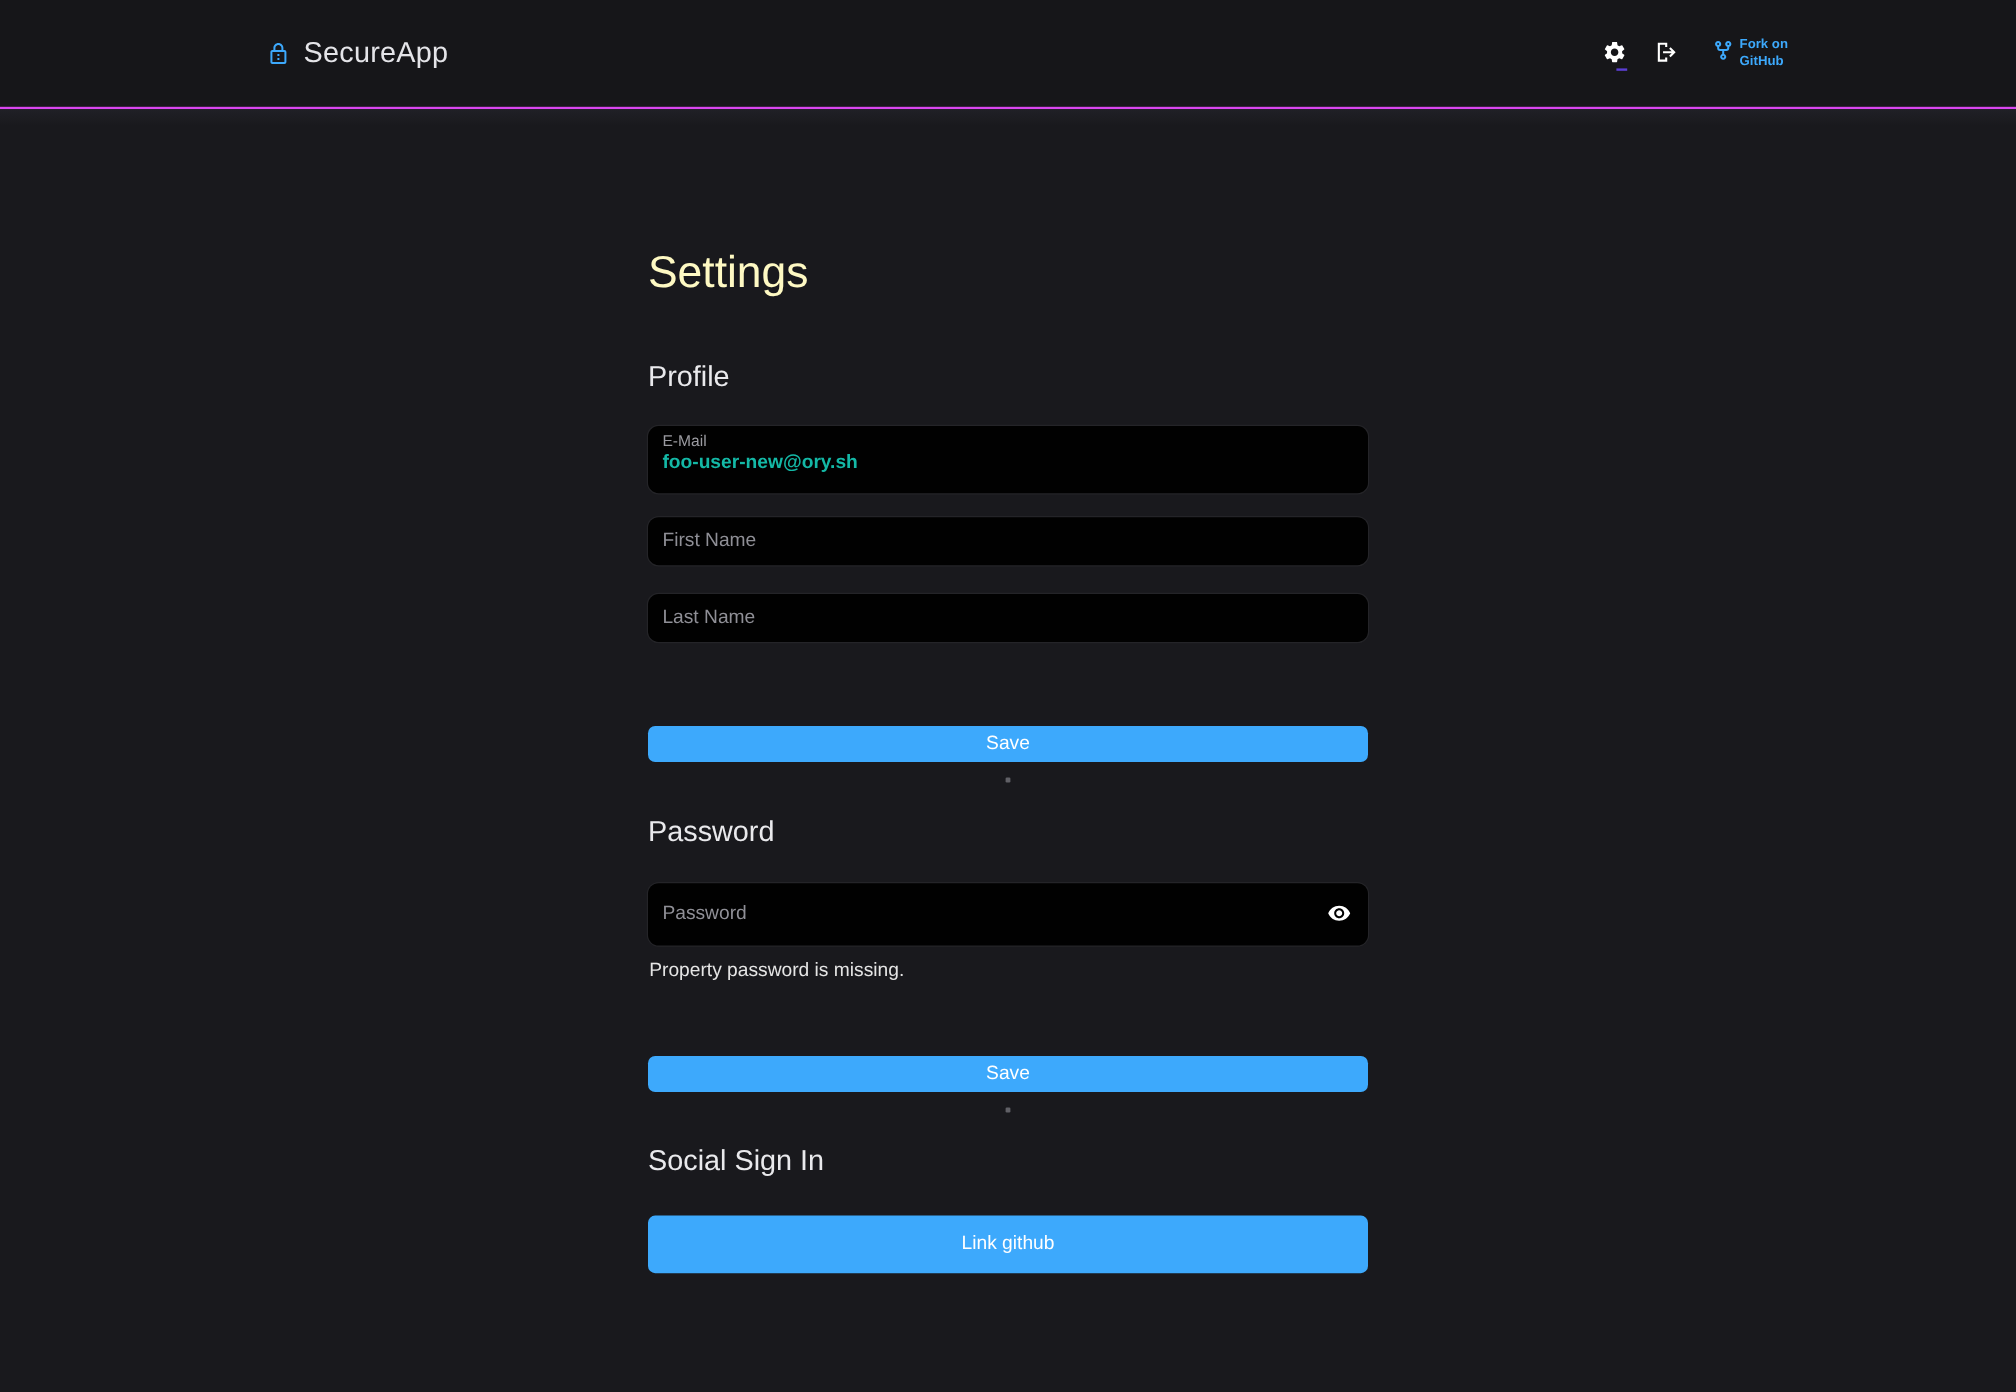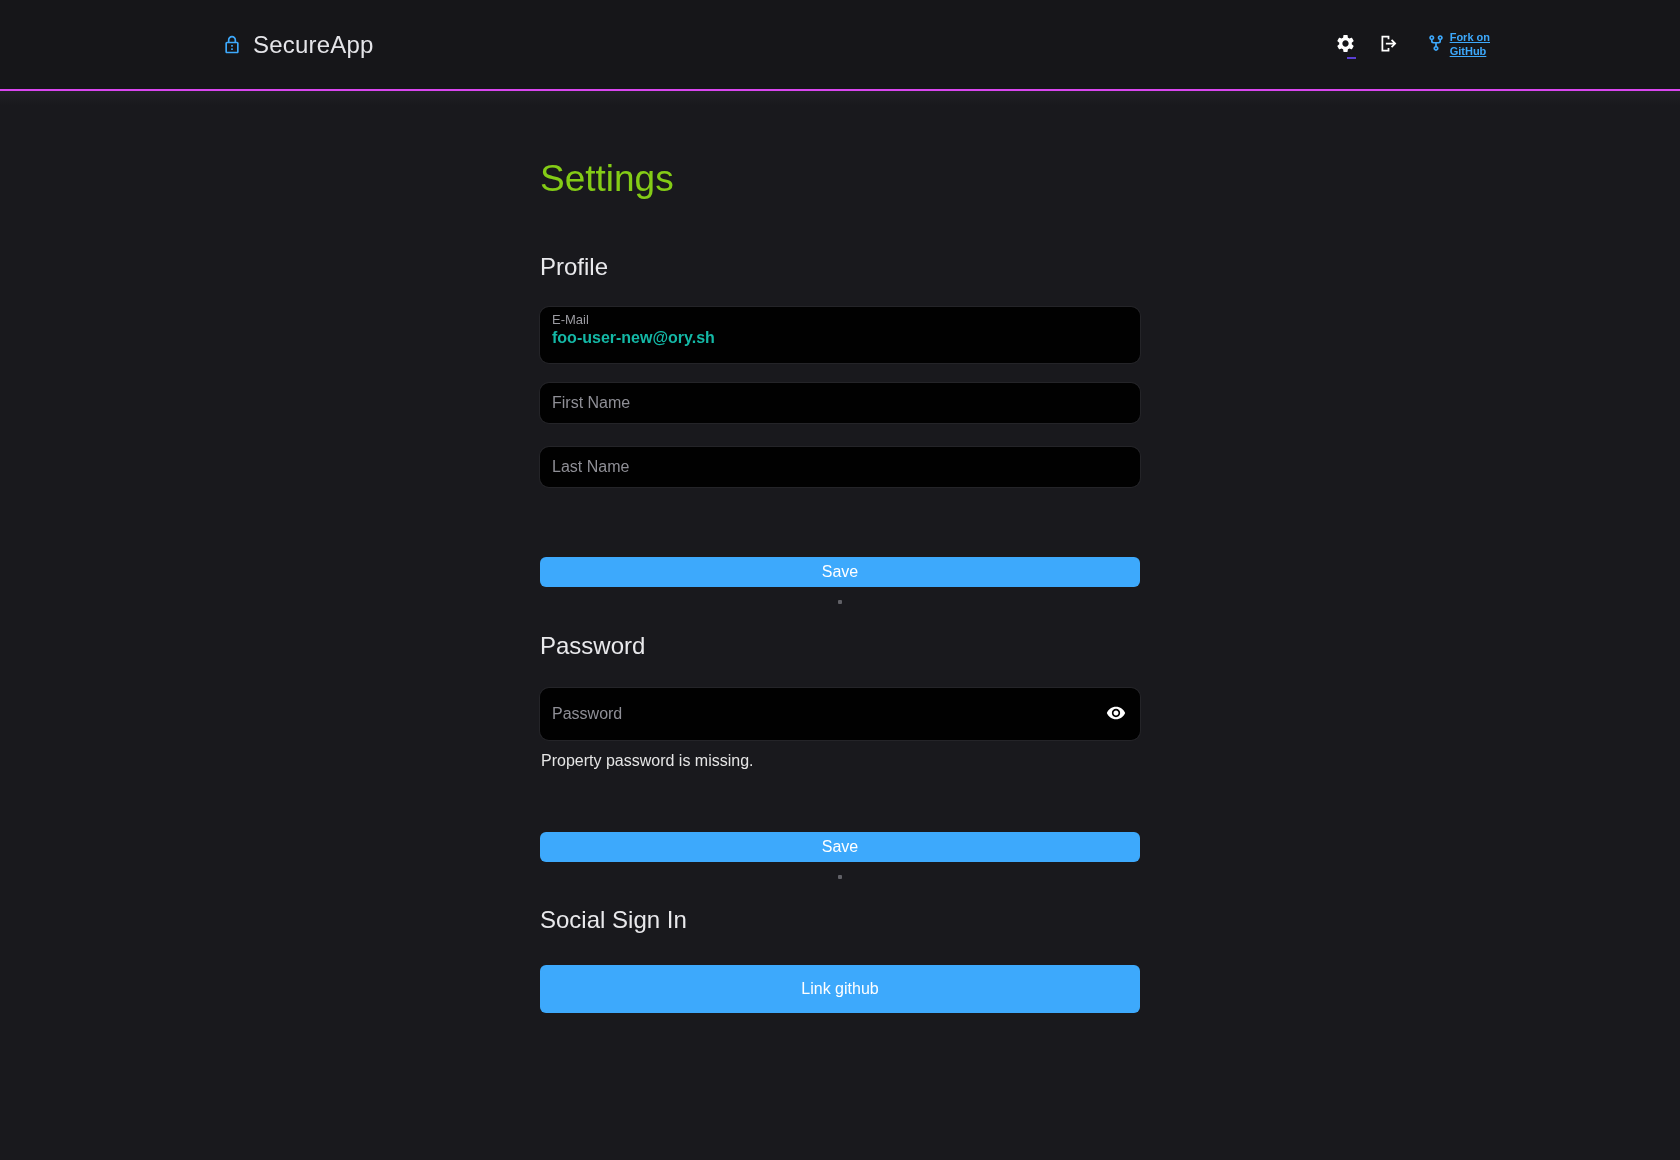--- a/index.html
+++ b/index.html
@@ -48,30 +48,29 @@
   .fork-link {
     display: flex; align-items: center; gap: 5px;
     text-decoration: none; cursor: pointer;
     margin-left: 8px;
   }
   .fork-label {
     color: #3da9fc;
     font-size: 11px;
     font-weight: 700;
     line-height: 1.2;
-    text-decoration: underline;
   }
 
   
   main { width: 600px; margin: 0 auto; }
   .page-title {
-    margin-top: 52px;
+    margin-top: 100px;
     font-size: 37px;
     font-weight: 400;
-    color: #84cc16;
+    color: #fef9c3;
     line-height: 1.2;
   }
   .section-heading {
     font-size: 24px;
     font-weight: 400;
     color: #e9e9ec;
   }
   .h-profile  { margin-top: 52px; }
   .h-password { margin-top: 28px; }
   .h-social   { margin-top: 27px; }

